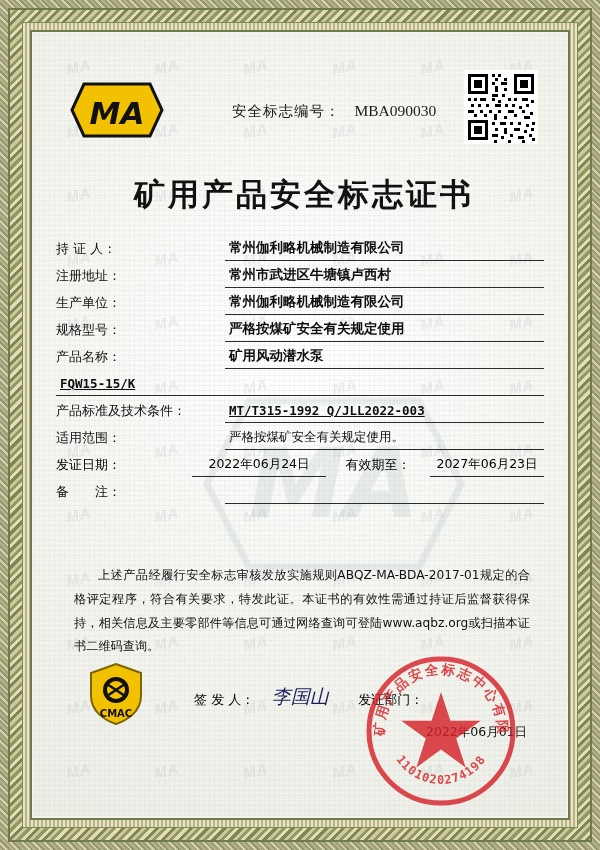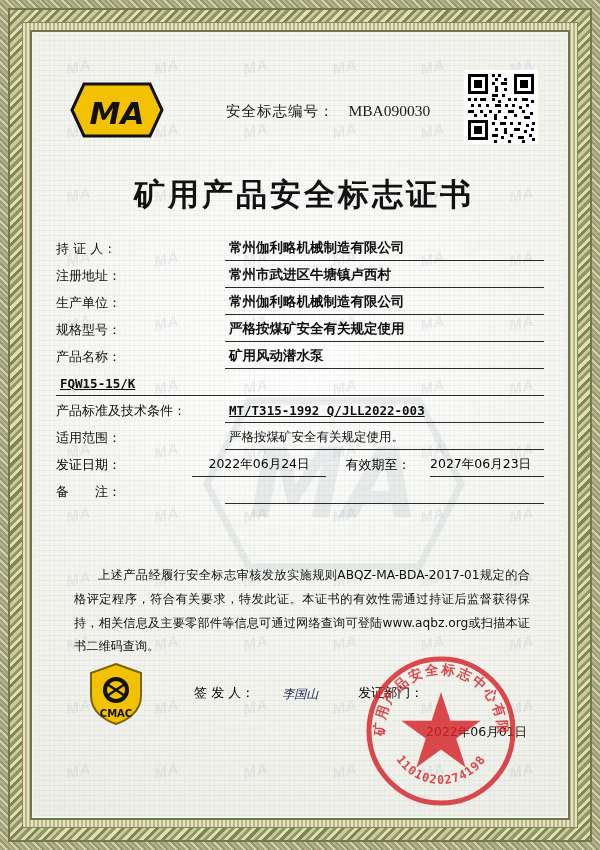--- a/index.html
+++ b/index.html
@@ -86,21 +86,21 @@
     position: absolute; inset: 0;
     padding: 0;
   }
 
   
   .ma-logo {
     position: absolute; left: 36px; top: 48px;
     width: 94px; height: 56px;
   }
   .cert-no {
-    position: absolute; left: 192px; top: 68px;
+    position: absolute; left: 198px; top: 68px;
     font-size: 14.5px;
     color: #1b1b1b;
     font-family: "DejaVu Sans", sans-serif;
     white-space: nowrap;
   }
   .cert-no .label { letter-spacing: 1px; }
   .cert-no .value { margin-left: 14px; font-family: "Liberation Serif", serif; font-size: 15.5px; }
 
   .qr {
     position: absolute; right: 28px; top: 36px;
@@ -148,21 +148,21 @@
     min-height: 20px;
     white-space: nowrap;
     overflow: hidden;
   }
   .row .val.plain { font-weight: normal; font-size: 12.5px; }
   .row .val.mono { font-family: "DejaVu Sans Mono", monospace; font-weight: bold; font-size: 12.5px; text-decoration: underline; }
   .date-row { display: flex; align-items: flex-end; height: 27px; }
   .date-row .lab { width: 136px; font-size: 13px; font-family: "DejaVu Sans", sans-serif; padding-bottom: 3px; white-space: nowrap; margin-top: 40px; }
   .date-row .v1 { width: 134px; border-bottom: 1px solid #2b2b2b; text-align: center; font-size: 12.5px; padding-bottom: 3px; font-family: "DejaVu Sans", sans-serif; }
   .date-row .lab2 { width: 104px; text-align: center; font-size: 13px; font-family: "DejaVu Sans", sans-serif; padding-bottom: 3px; white-space: nowrap; }
-  .date-row .v2 { flex: 1; border-bottom: 1px solid #2b2b2b; text-align: left; font-size: 12.5px; padding-bottom: 3px; font-family: "DejaVu Sans", sans-serif; }
+  .date-row .v2 { flex: 1; border-bottom: 1px solid #2b2b2b; text-align: center; font-size: 12.5px; padding-bottom: 3px; font-family: "DejaVu Sans", sans-serif; }
 
   
   .para {
     position: absolute; left: 40px; right: 36px; top: 530px;
     font-size: 12.2px;
     line-height: 1.95;
     color: #101010;
     text-align: justify;
     font-family: "DejaVu Sans", sans-serif;
     text-indent: 24px;
@@ -177,21 +177,21 @@
     position: absolute; left: 160px; top: 650px;
     display: flex; align-items: flex-end; 
     font-family: "DejaVu Sans", sans-serif;
     font-size: 13px;
   }
   .sign-row .lab { white-space: nowrap; padding-bottom: 2px; }
   .handwrite {
     width: 92px;
     text-align: center;
     font-family: "Liberation Serif", serif;
-    font-size: 12px;
+    font-size: 19px;
     font-style: italic;
     color: #1b1b5a;
     padding-bottom: 1px;
   }
   .issuer-date {
     position: absolute; left: 392px; top: 690px;
     font-size: 12.5px;
     font-family: "DejaVu Sans", sans-serif;
     color: #111;
     white-space: nowrap;

